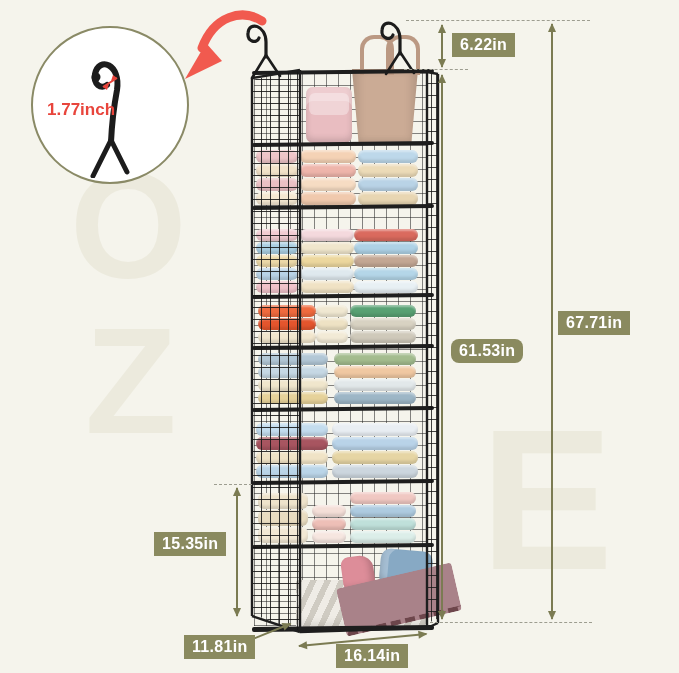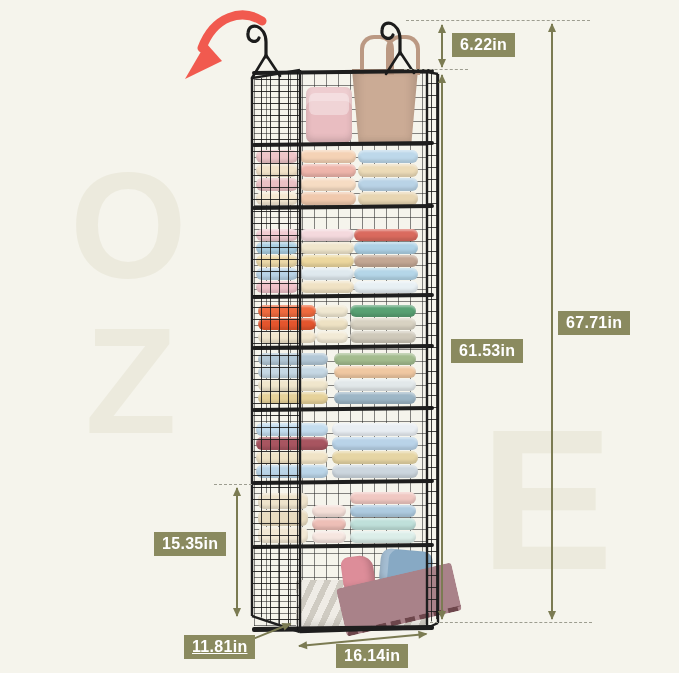--- a/index.html
+++ b/index.html
@@ -87,20 +87,31 @@
 </style>
 </head>
 <body>
 
 <div class="scene">
 
   <div class="wm wm1">O</div>
   <div class="wm wm2">Z</div>
   <div class="wm wm3">E</div>
 
+  <div class="inset">
+    <svg width="150" height="150" viewBox="0 0 150 150">
+      <path d="M60 148 L78 112 L94 144" fill="none" stroke="#1c1c1c" stroke-width="5" stroke-linecap="round"></path>
+      <path d="M78 114 C79 92 81 78 84 62 C88 36 66 28 62 46 C60 56 68 62 74 57" fill="none" stroke="#1c1c1c" stroke-width="6" stroke-linecap="round"></path>
+      <circle cx="63" cy="49" r="4.5" fill="#1c1c1c"></circle>
+      <line x1="70" y1="59" x2="84" y2="50" stroke="#e8453c" stroke-width="2"></line>
+      <polygon points="70,59 76,56 74,62" fill="#e8453c"></polygon>
+      <polygon points="84,50 78,53 80,47" fill="#e8453c"></polygon>
+    </svg>
+    <div class="inset-label">1.77inch</div>
+  </div>
 
   <div class="mesh-back"></div>
   <div class="mesh-left"></div>
   <div class="mesh-right"></div>
 
   <div class="shelfbar" style="top:70px"></div>
   <div class="shelfbar" style="top:142px"></div>
   <div class="shelfbar" style="top:205px"></div>
   <div class="shelfbar" style="top:294px"></div>
   <div class="shelfbar" style="top:345px"></div>
@@ -250,19 +261,19 @@
   <div class="dash" style="left:214px;top:484px;width:38px"></div>
 
   <div class="vdim" style="left:441px;top:25px;height:42px"></div>
   <div class="vdim" style="left:441px;top:75px;height:544px"></div>
   <div class="vdim" style="left:551px;top:24px;height:595px"></div>
   <div class="vdim" style="left:236px;top:488px;height:128px"></div>
   <div class="hdim" style="left:299px;top:645px;width:128px;transform:rotate(-5.4deg)"></div>
   <div class="hdim" style="left:233px;top:646px;width:62px;transform:rotate(-22deg)"></div>
 
   <div class="dim-badge" style="left: 452px; top: 33px; background: rgb(138, 138, 95);">6.22in</div>
-  <div class="dim-badge" style="left: 451px; top: 339px; background: rgb(138, 138, 95);">61.53in</div>
+  <div class="dim-badge" style="left: 451px; top: 339px; background: rgb(138, 138, 95); border-radius: 8px;">61.53in</div>
   <div class="dim-badge" style="left: 558px; top: 311px; background: rgb(138, 138, 95);">67.71in</div>
   <div class="dim-badge" style="left: 154px; top: 532px; background: rgb(138, 138, 95);">15.35in</div>
-  <div class="dim-badge" style="left: 184px; top: 635px; background: rgb(138, 138, 95); text-decoration: underline;">11.81in</div>
+  <div class="dim-badge" style="left: 184px; top: 635px; background: rgb(138, 138, 95);">11.81in</div>
   <div class="dim-badge" style="left: 336px; top: 644px; background: rgb(138, 138, 95);">16.14in</div>
 
 </div>
 
 </body></html>

